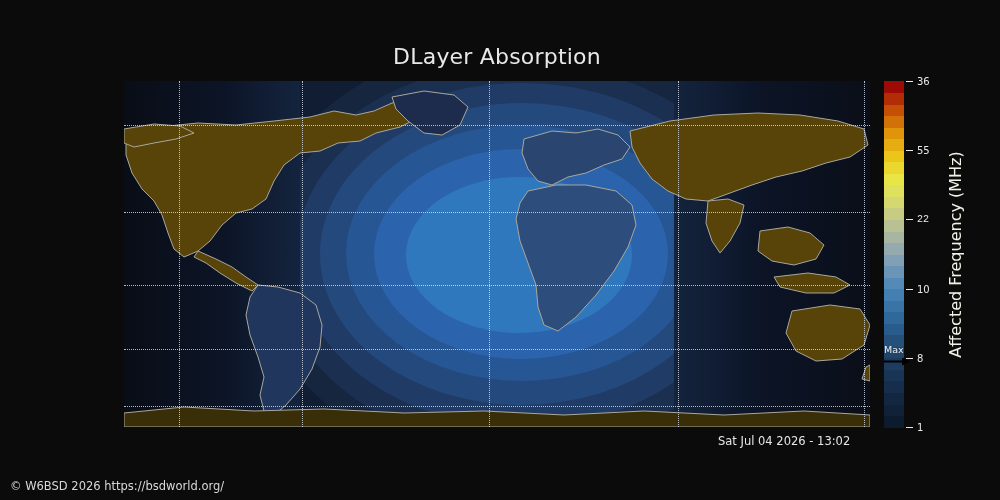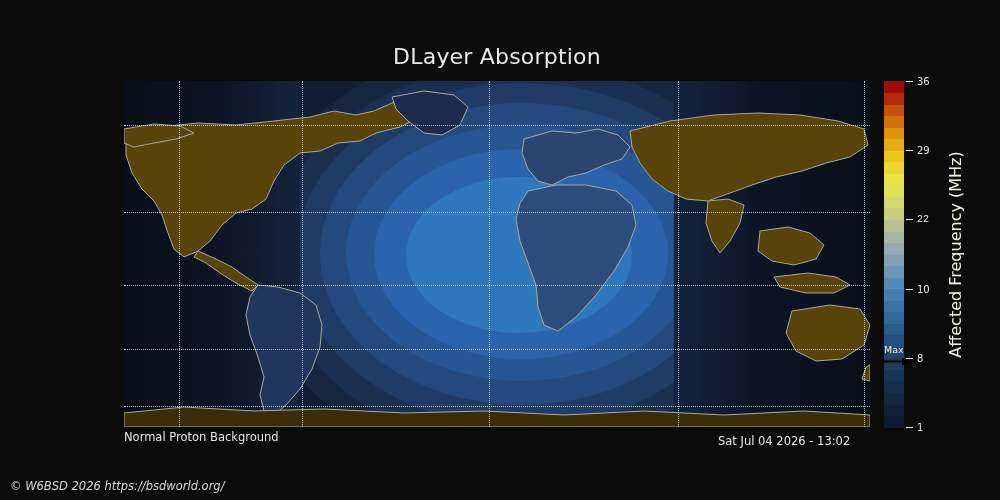--- a/index.html
+++ b/index.html
@@ -49,21 +49,21 @@
   #maxlab{position:absolute;left:884px;top:345px;color:#f0f0f0;font-size:9.5px;
           line-height:1;}
   #maxarrow{position:absolute;left:884px;top:357px;width:26px;height:9px;}
 
   
   .cap{position:absolute;color:#e6e6e6;font-size:11.5px;white-space:nowrap;}
   #capProton{left:124px;top:430px;}
   #capXray{left:124px;top:444px;}
   #stamp{left:718px;top:434px;}
   #foot{position:absolute;left:10px;top:479px;color:#d8d8d8;font-size:11.5px;
-        font-style:italic;white-space:nowrap;}
+        white-space:nowrap;}
 </style>
 </head>
 <body>
 
 <div id="root">
 
   <div id="title">DLayer Absorption</div>
 
   <div id="map">
     <div id="mapclip">
@@ -183,32 +183,31 @@
       <div class="cband" style="top: 0px; height: 12.13px; background: rgb(158, 10, 5);"></div>
       <div class="ctick" style="top: 346px;"></div>
       <div class="clab" style="top: 346px;">1</div>
       <div class="ctick" style="top: 276.8px;"></div>
       <div class="clab" style="top: 276.8px;">8</div>
       <div class="ctick" style="top: 207.6px;"></div>
       <div class="clab" style="top: 207.6px;">10</div>
       <div class="ctick" style="top: 138.4px;"></div>
       <div class="clab" style="top: 138.4px; font-family: Liberation Mono, monospace;">22</div>
       <div class="ctick" style="top: 69.2px;"></div>
-      <div class="clab" style="top: 69.2px;">29</div>
+      <div class="clab" style="top: 69.2px;">55</div>
       <div class="ctick" style="top: 0px;"></div>
       <div class="clab" style="top: 0px;">36</div>
     </div>
 
   <div id="maxlab">Max</div>
   <svg id="maxarrow" viewBox="0 0 26 9">
     <line x1="0" y1="4.5" x2="19" y2="4.5" stroke="#000" stroke-width="2"></line>
     <polygon points="18,0.5 26,4.5 18,8.5" fill="#000"></polygon>
   </svg>
 
   <div id="cbtitle">
     <span>Affected Frequency (MHz)</span>
   </div>
 
-  <div class="cap" id="capProton">Normal Proton Background</div>
   <div class="cap" id="stamp">Sat Jul 04 2026 - 13:02</div>
   <div id="foot">© W6BSD 2026 https://bsdworld.org/</div>
 
 </div>
 
 </body></html>

